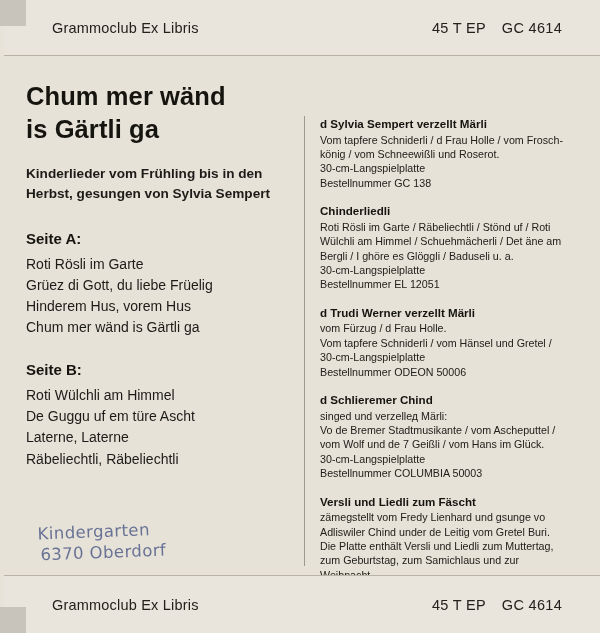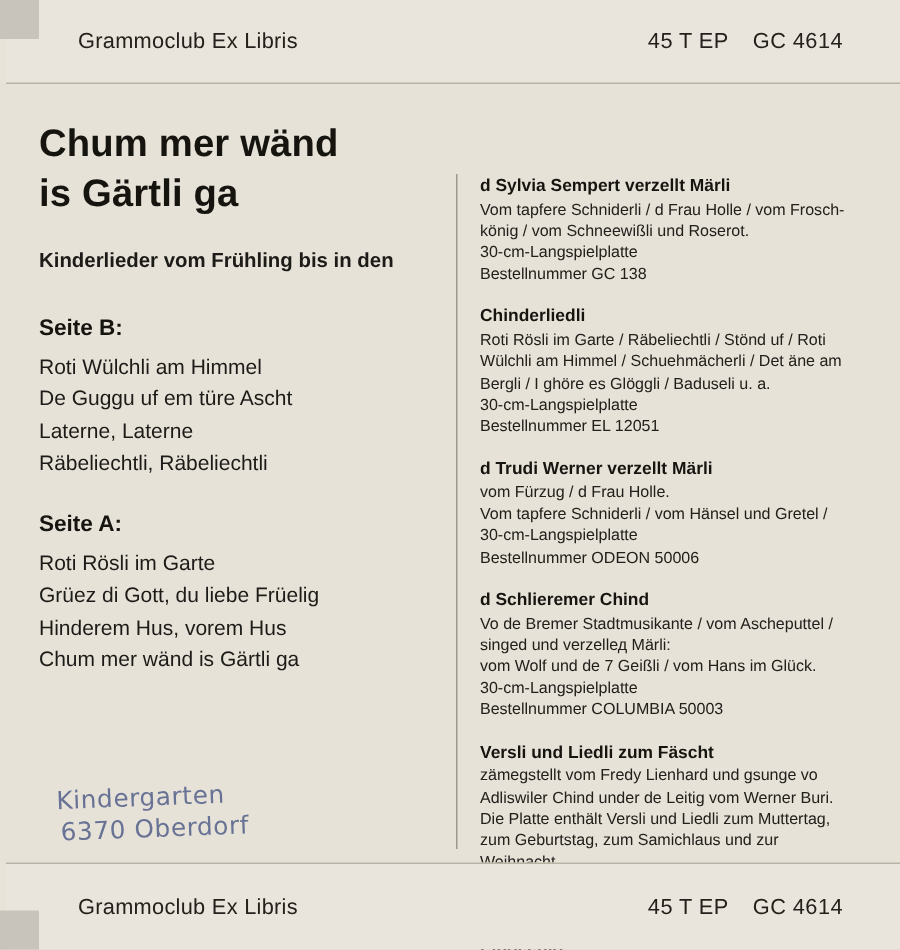--- a/index.html
+++ b/index.html
@@ -187,37 +187,38 @@
 
     <div class="divider"></div>
 
     <div class="left-col">
       <div class="title">
         <div>Chum mer wänd</div>
         <div>is Gärtli ga</div>
       </div>
       <div class="subtitle">
         <div>Kinderlieder vom Frühling bis in den</div>
+        <div>Herbst, gesungen von Sylvia Sempert</div>
+      </div>
+
+      <div class="side-block">
+        <div class="side-head">Seite A:</div>
+        <div class="track">Roti Rösli im Garte</div>
+        <div class="track">Grüez di Gott, du liebe Früelig</div>
+        <div class="track">Hinderem Hus, vorem Hus</div>
+        <div class="track">Chum mer wänd is Gärtli ga</div>
       </div>
 
       <div class="side-block">
         <div class="side-head">Seite B:</div>
         <div class="track">Roti Wülchli am Himmel</div>
         <div class="track">De Guggu uf em türe Ascht</div>
         <div class="track">Laterne, Laterne</div>
         <div class="track">Räbeliechtli, Räbeliechtli</div>
       </div>
-
-      <div class="side-block">
-        <div class="side-head">Seite A:</div>
-        <div class="track">Roti Rösli im Garte</div>
-        <div class="track">Grüez di Gott, du liebe Früelig</div>
-        <div class="track">Hinderem Hus, vorem Hus</div>
-        <div class="track">Chum mer wänd is Gärtli ga</div>
-      </div>
     </div>
 
     <div class="stamp">
       <div class="l1">Kindergarten</div>
       <div class="l2">6370 Oberdorf</div>
     </div>
 
     <div class="right-col">
 
       <div class="entry">
@@ -240,31 +241,31 @@
       <div class="entry">
         <div class="entry-title">d Trudi Werner verzellt Märli</div>
         <div class="entry-line">vom Fürzug / d Frau Holle.</div>
         <div class="entry-line">Vom tapfere Schniderli / vom Hänsel und Gretel /</div>
         <div class="entry-line">30-cm-Langspielplatte</div>
         <div class="entry-line">Bestellnummer  ODEON  50006</div>
       </div>
 
       <div class="entry">
         <div class="entry-title">d Schlieremer Chind</div>
+        <div class="entry-line">singed und verzellед Märli:</div>
         <div class="entry-line">Vo de Bremer Stadtmusikante / vom Ascheputtel /</div>
-        <div class="entry-line">singed und verzellед Märli:</div>
         <div class="entry-line">vom Wolf und de 7 Geißli / vom Hans im Glück.</div>
         <div class="entry-line">30-cm-Langspielplatte</div>
         <div class="entry-line">Bestellnummer COLUMBIA 50003</div>
       </div>
 
       <div class="entry">
         <div class="entry-title">Versli und Liedli zum Fäscht</div>
         <div class="entry-line">zämegstellt vom Fredy Lienhard und gsunge vo</div>
-        <div class="entry-line">Adliswiler Chind under de Leitig vom Werner Buri.</div>
+        <div class="entry-line">Adliswiler Chind under de Leitig vom Gretel Buri.</div>
         <div class="entry-line">Die Platte enthält Versli und Liedli zum Muttertag,</div>
         <div class="entry-line">zum Geburtstag, zum Samichlaus und zur Weihnacht.</div>
         <div class="entry-line">30-cm-Langspielplatte</div>
         <div class="entry-line">Bestellnummer SG 6705</div>
       </div>
 
       <div class="entry">
         <div class="entry-title">Pinocchio</div>
 
       </div>

